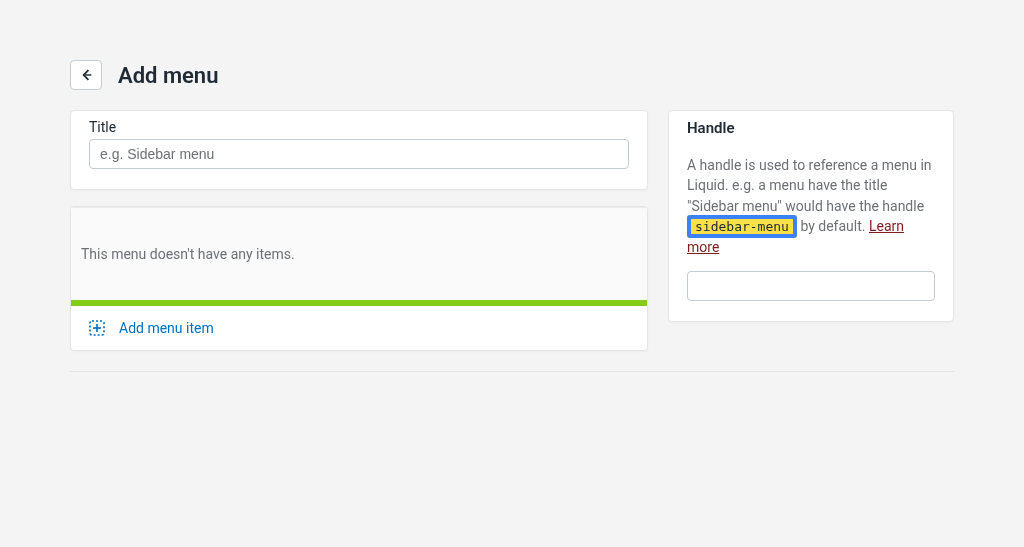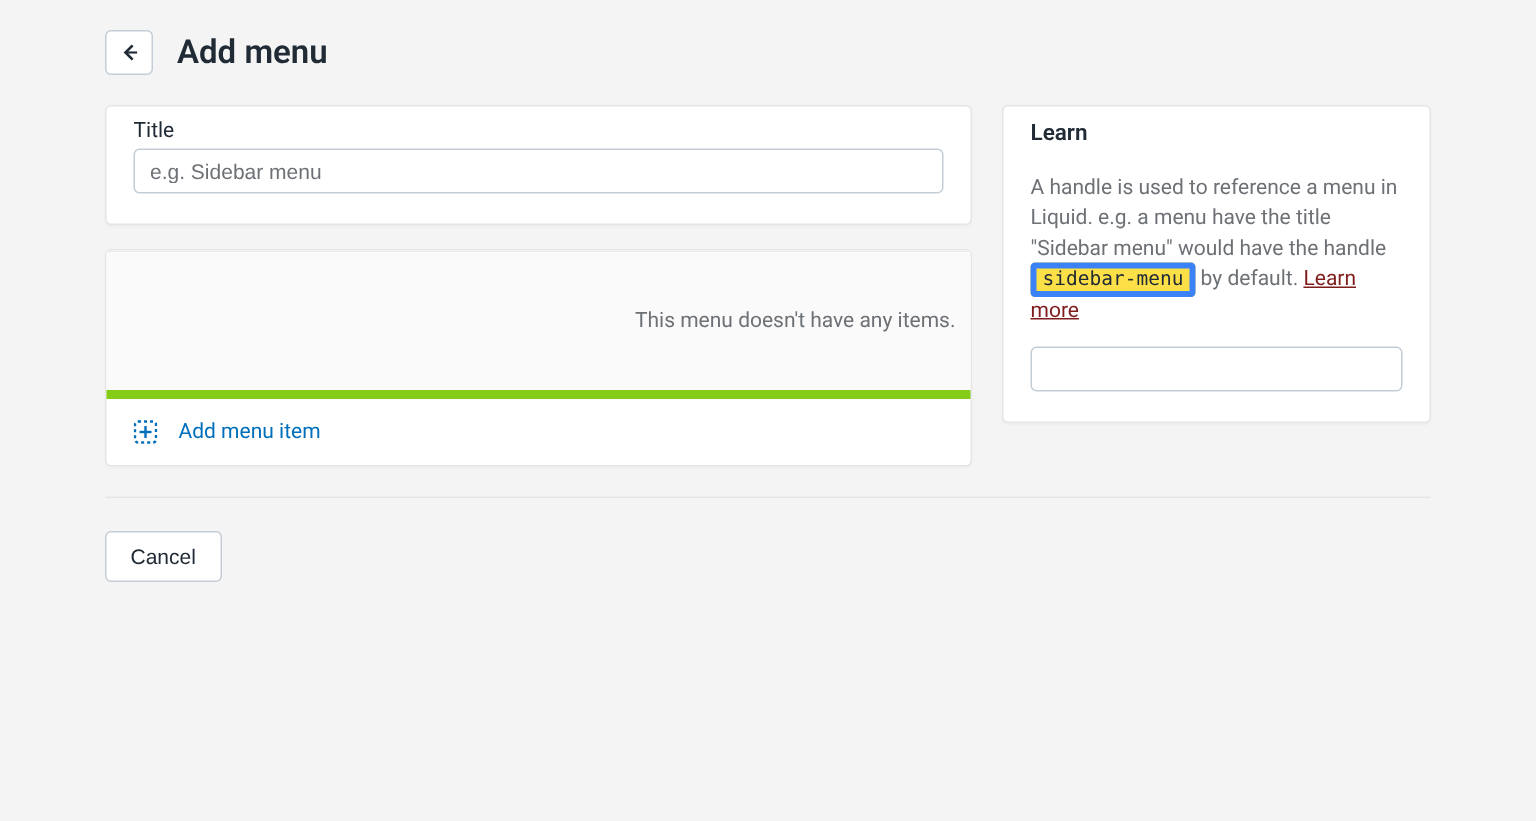--- a/index.html
+++ b/index.html
@@ -5,20 +5,21 @@
     * { box-sizing: border-box; margin: 0; padding: 0; }
     body {
       font-family: -apple-system, BlinkMacSystemFont, "Segoe UI", Roboto, Helvetica, Arial, sans-serif;
       background: #f4f4f5;
       color: #212b36;
       font-size: 14px;
     }
     .page {
       width: 1024px;
       padding: 20px 70px 40px 70px;
+      margin-top: 40px;
     }
     .header {
       display: flex;
       align-items: center;
       gap: 16px;
       margin-bottom: 20px;
     }
     .back-btn {
       width: 32px;
       height: 30px;
@@ -67,21 +68,21 @@
       color: #212b36;
     }
     .input::placeholder { color: #6d7175; }
     .section-title {
       font-size: 15px;
       font-weight: 600;
       padding: 20px 18px;
     }
     .items-empty {
       border-top: 1px solid #ebecef;
-      text-align: right;
+      text-align: left;
       padding: 38px 10px;
       color: #6d7175;
       background: #fafafa;
     }
     .add-row {
       border-top: 6px solid #84cc16;
       display: flex;
       align-items: center;
       gap: 14px;
       padding: 14px 18px;
@@ -176,26 +177,25 @@
             <rect x="7.2" y="4" width="1.6" height="8" fill="#006fbb"></rect>
             <rect x="4" y="7.2" width="8" height="1.6" fill="#006fbb"></rect>
           </svg>
           <span class="add-row-label">Add menu item</span>
         </div>
       </div>
     </div>
 
     <div class="col-right">
       <div class="card card-pad">
-        <div class="handle-title">Learn</div>
+        <div class="handle-title">Handle</div>
         <p class="handle-desc">
           <span>A handle is used to reference a menu in Liquid. e.g. a menu have the title "Sidebar menu" would have the handle </span><code class="inline">sidebar-menu</code><span> by default. </span><a class="learn">Learn more</a>
         </p>
         <input class="input" type="text" value="" style="">
       </div>
     </div>
   </div>
 
   <div class="footer-divider"></div>
   <div class="footer-actions">
-    <button class="btn btn-secondary">Cancel</button>
   </div>
 </div>
 
 </body></html>

